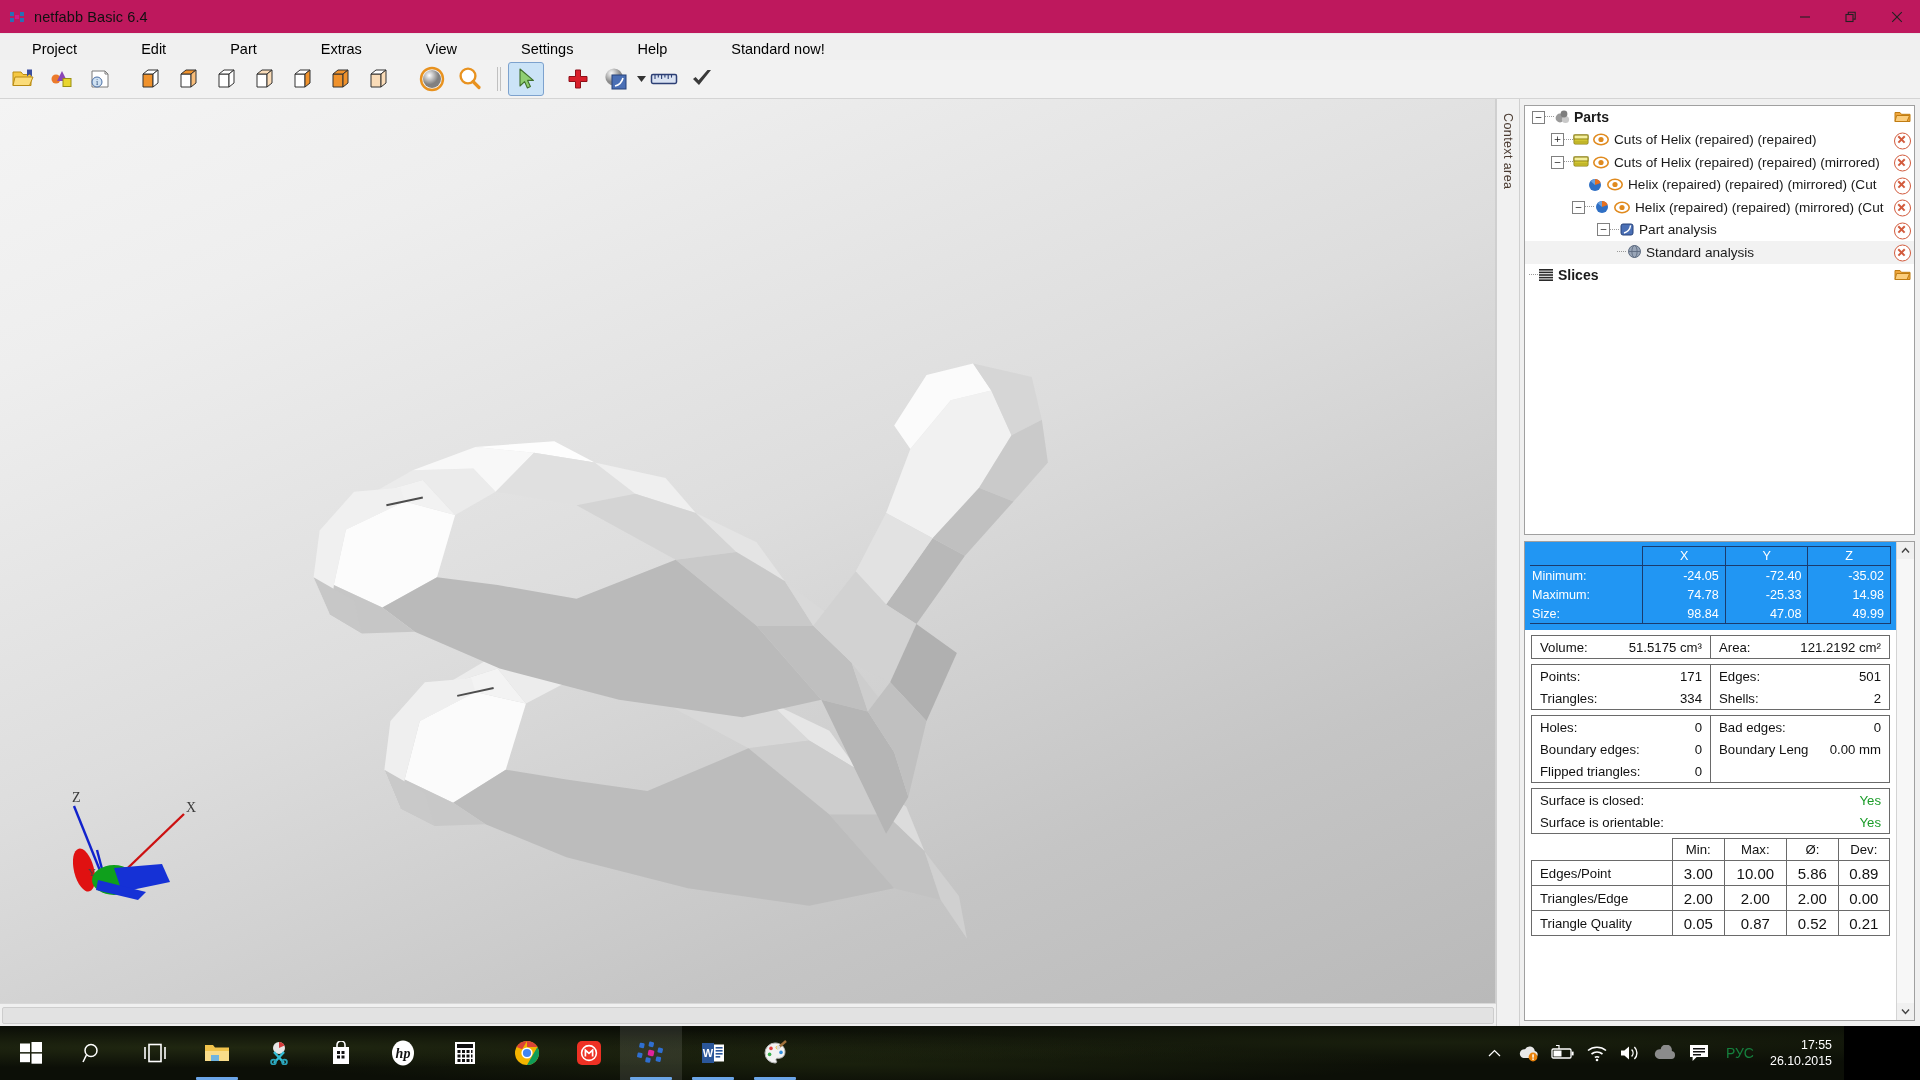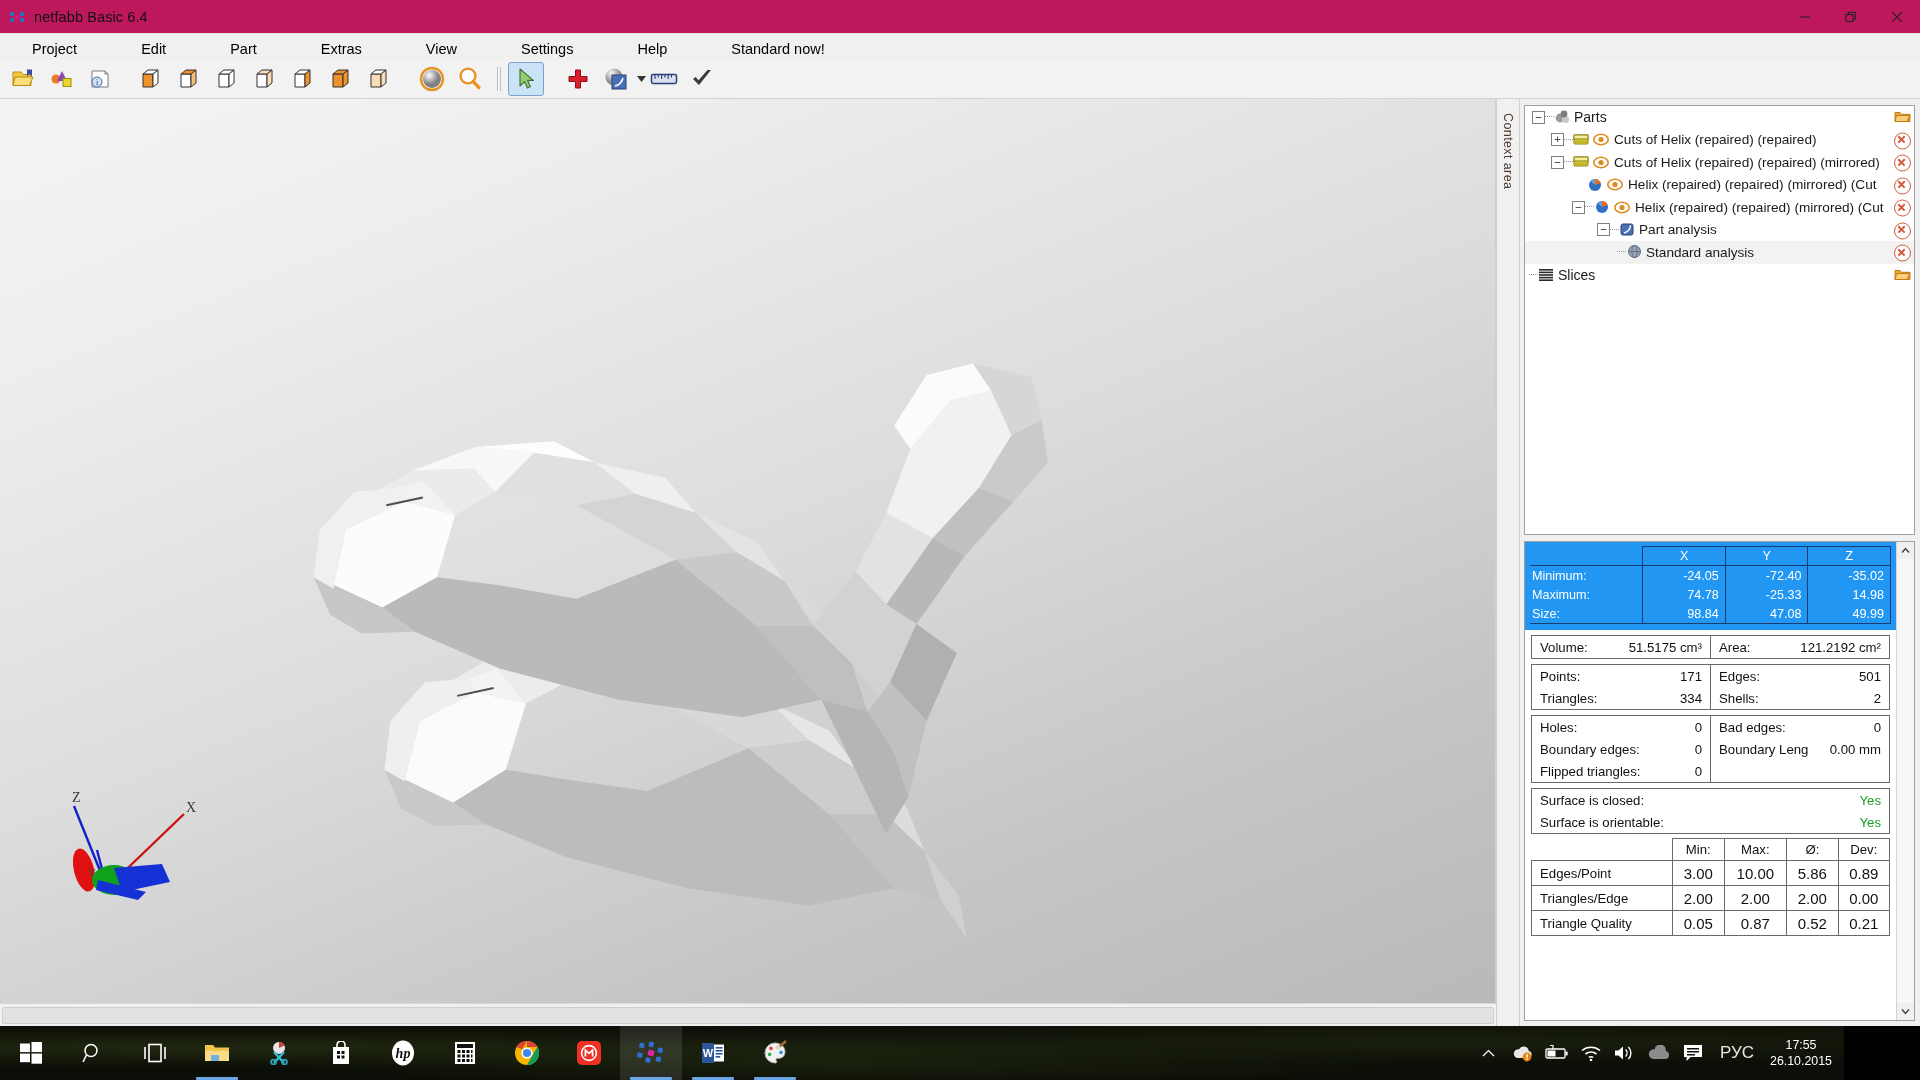--- a/index.html
+++ b/index.html
@@ -59,21 +59,21 @@
   .rightpanel{width:400px;flex:none;display:flex;flex-direction:column;background:#f0f0f0;}
 
   .treebox{height:428px;background:#fff;border:1px solid #a0a0a0;margin:6px 5px 0 4px;overflow:hidden;position:relative;flex:none;}
   .trow{height:22.5px;display:flex;align-items:center;position:relative;font-size:13.6px;white-space:nowrap;}
   .trow.sel{background:#f2f2f2;}
   .tog{width:11px;height:11px;border:1px solid #808080;background:#fff;display:flex;align-items:center;justify-content:center;font-size:9px;line-height:9px;color:#222;flex:none;font-family:"DejaVu Sans",sans-serif;}
   .dash{width:9px;border-top:1px dotted #999;height:1px;flex:none;}
   .ticon{width:17px;height:16px;flex:none;margin-right:3px;position:relative;}
   .eye{width:16px;height:13px;flex:none;margin-right:5px;position:relative;}
   .tlabel{color:#1a1a1a;overflow:hidden;}
-  .tlabel.bold{font-weight:normal;font-size:14px;}
+  .tlabel.bold{font-weight:bold;font-size:14px;}
   .rowact{position:absolute;right:5px;top:50%;transform:translateY(-50%);width:15px;height:15px;}
   .xmark{width:15px;height:15px;border:1.6px solid #d25a3c;border-radius:50%;position:relative;background:#fff;}
   .xmark:before,.xmark:after{content:"";position:absolute;left:1.5px;top:5.6px;width:9px;height:1.8px;background:#d25a3c;}
   .xmark:before{transform:rotate(45deg);}
   .xmark:after{transform:rotate(-45deg);}
 
   
   .infopanel{flex:1;margin:6px 5px 5px 4px;border:1px solid #a0a0a0;background:#fff;display:flex;min-height:0;}
   .infoinner{flex:1;overflow:hidden;padding:0;min-width:0;}
   .iscroll{width:17px;background:#f0f0f0;border-left:1px solid #d4d4d4;display:flex;flex-direction:column;justify-content:space-between;align-items:center;flex:none;}
@@ -112,22 +112,22 @@
   .tb-grain{position:absolute;inset:0;background:
      radial-gradient(ellipse at 12% 40%, rgba(60,72,30,.42), transparent 44%),
      radial-gradient(ellipse at 46% 70%, rgba(48,60,22,.38), transparent 40%),
      radial-gradient(ellipse at 78% 30%, rgba(52,64,26,.32), transparent 42%),
      #0c0f07;}
   .tkitem{position:relative;width:62px;height:54px;display:flex;align-items:center;justify-content:center;z-index:2;}
   .tkitem.active{background:rgba(255,255,255,.10);}
   .tkitem .ul{position:absolute;bottom:0;height:3px;width:42px;background:#6ba5e7;border-radius:1px;}
   .tray{position:absolute;right:0;top:0;height:54px;display:flex;align-items:center;z-index:2;}
   .trayic{width:34px;height:54px;display:flex;align-items:center;justify-content:center;color:#fff;}
-  .clock{color:#fff;font-size:12.4px;line-height:16px;text-align:center;padding:0 12px 0 6px;}
-  .lang{color:#e5e5e5;font-size:17px;padding:0 10px;}
+  .clock{color:#fff;font-size:12.4px;line-height:16px;text-align:right;padding:0 12px 0 6px;}
+  .lang{color:#15803d;font-size:14px;padding:0 10px;}
 </style>
 </head>
 <body>
 
 <div class="app">
 
   <div class="titlebar">
     <div class="tb-icon">
       <i style="left:0;top:3px;background:#2a6fb5;"></i>
       <i style="left:0;top:9px;background:#2a6fb5;"></i>

